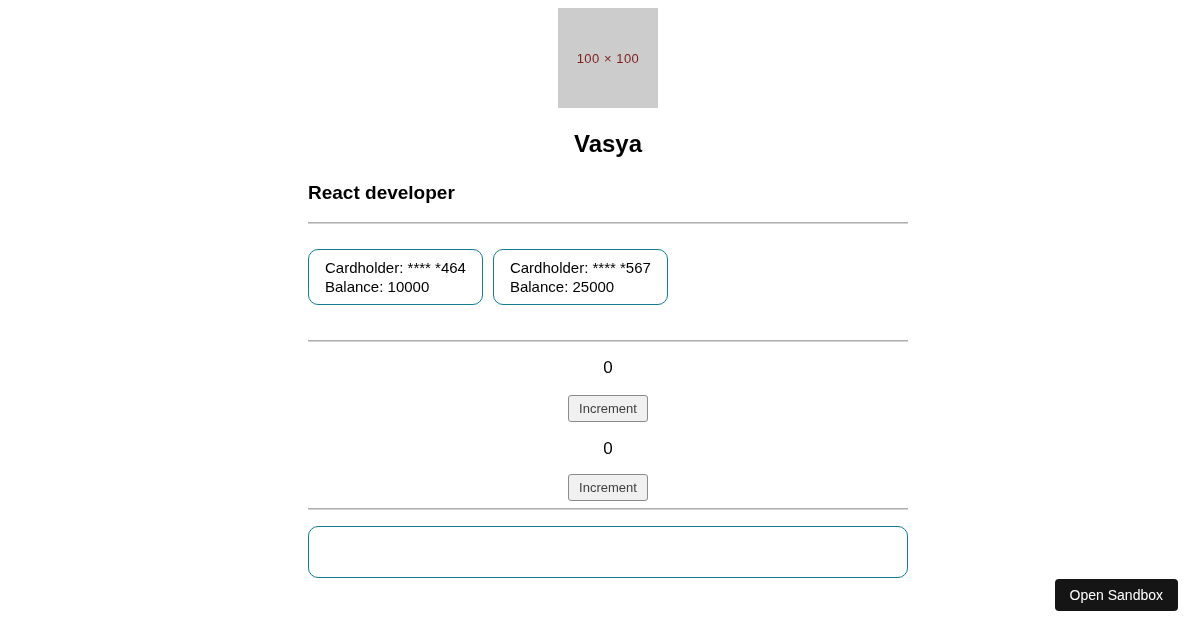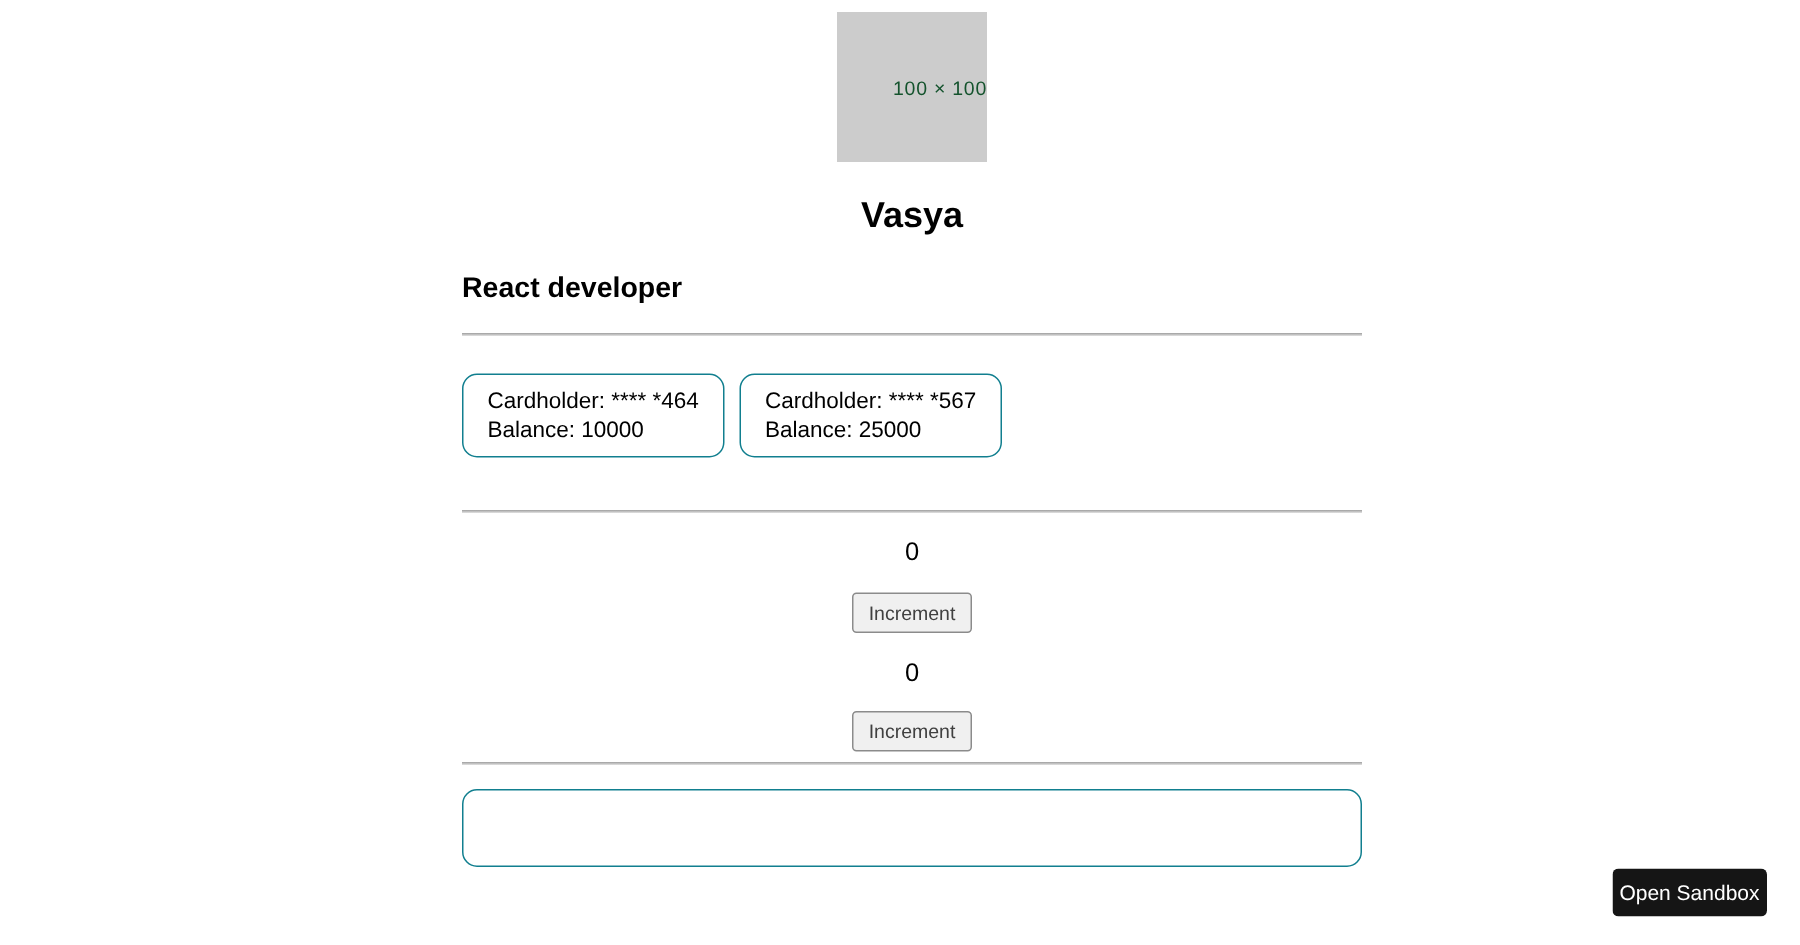--- a/index.html
+++ b/index.html
@@ -15,25 +15,25 @@
   }
   .app {
     width: 600px;
     margin: 0 auto;
   }
   .avatar {
     width: 100px;
     height: 100px;
     margin: 0 auto;
     background: #cccccc;
-    color: #14532d;
+    color: #7f1d1d;
     font-size: 13px;
     display: flex;
     align-items: center;
-    justify-content: flex-end;
+    justify-content: center;
     letter-spacing: 0.5px;
   }
   h2.name {
     text-align: center;
     font-size: 24px;
     line-height: 28px;
     margin: 22px 0 0 0;
     font-weight: bold;
   }
   h3.title {
@@ -105,21 +105,21 @@
   }
   .open-sandbox {
     position: fixed;
     right: 22px;
     bottom: 19px;
     background: #151515;
     color: #ffffff;
     font-family: "Liberation Sans", sans-serif;
     font-size: 14px;
     line-height: 16px;
-    padding: 8px 5px;
+    padding: 8px 15px;
     border: none;
     border-radius: 4px;
     cursor: pointer;
   }
 </style>
 </head>
 <body>
 
 <div class="app">
 

